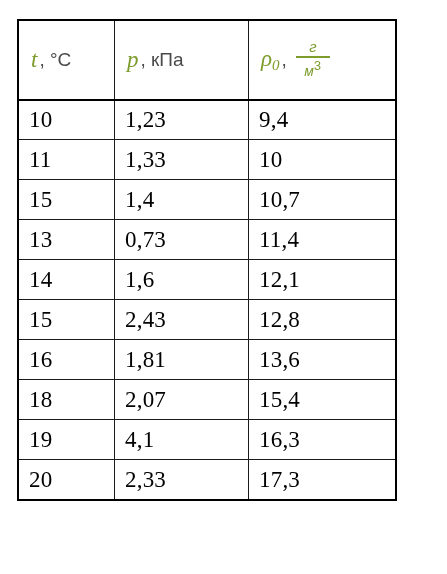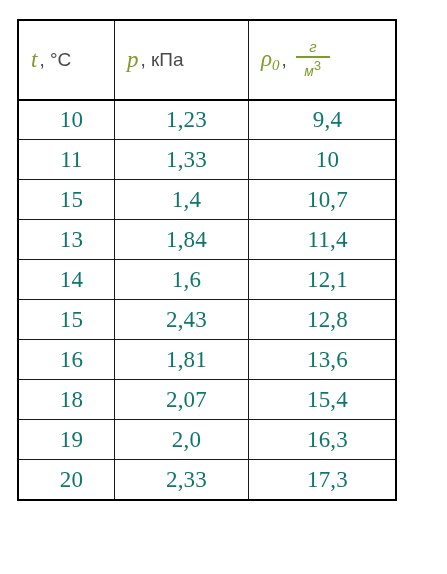--- a/index.html
+++ b/index.html
@@ -126,23 +126,22 @@
   }
   .frac .den .exp {
     font-size: 13px;
     vertical-align: 0.45em;
     font-style: normal;
   }
 
   tr.data-row td.cell {
     font-family: "Liberation Serif", "DejaVu Serif", serif;
     font-size: 23px;
-    color: #0f766e;
+    color: #000000;
     letter-spacing: 0.2px;
-    text-align: center;
   }
 </style>
 </head>
 <body>
 
 <div id="table-wrap">
   <table class="data-table">
     <colgroup>
       <col class="c1">
       <col class="c2">
@@ -186,21 +185,21 @@
         <td class="cell">1,33</td>
         <td class="cell">10</td>
       </tr>
       <tr class="data-row">
         <td class="cell">15</td>
         <td class="cell">1,4</td>
         <td class="cell">10,7</td>
       </tr>
       <tr class="data-row">
         <td class="cell">13</td>
-        <td class="cell">1,84</td>
+        <td class="cell">0,73</td>
         <td class="cell">11,4</td>
       </tr>
       <tr class="data-row">
         <td class="cell">14</td>
         <td class="cell">1,6</td>
         <td class="cell">12,1</td>
       </tr>
       <tr class="data-row">
         <td class="cell">15</td>
         <td class="cell">2,43</td>
@@ -211,21 +210,21 @@
         <td class="cell">1,81</td>
         <td class="cell">13,6</td>
       </tr>
       <tr class="data-row">
         <td class="cell">18</td>
         <td class="cell">2,07</td>
         <td class="cell">15,4</td>
       </tr>
       <tr class="data-row">
         <td class="cell">19</td>
-        <td class="cell">2,0</td>
+        <td class="cell">4,1</td>
         <td class="cell">16,3</td>
       </tr>
       <tr class="data-row">
         <td class="cell">20</td>
         <td class="cell">2,33</td>
         <td class="cell">17,3</td>
       </tr>
 
     </tbody>
   </table>

